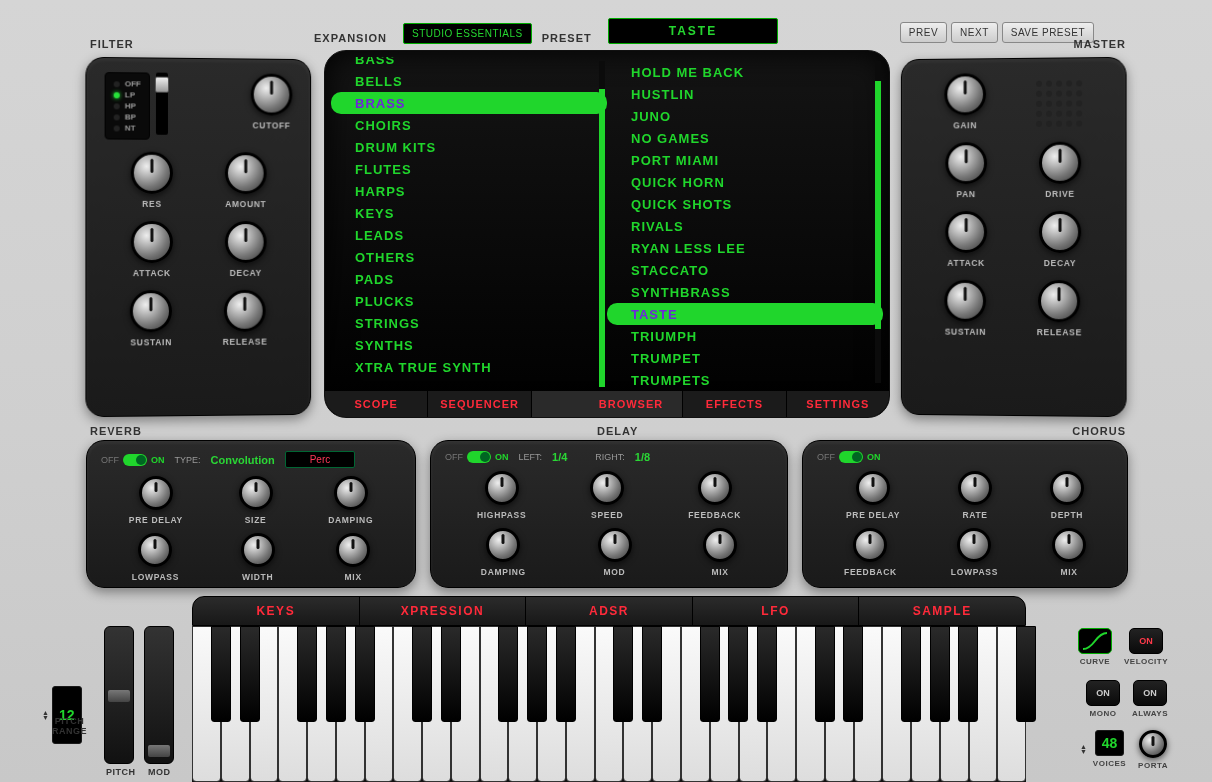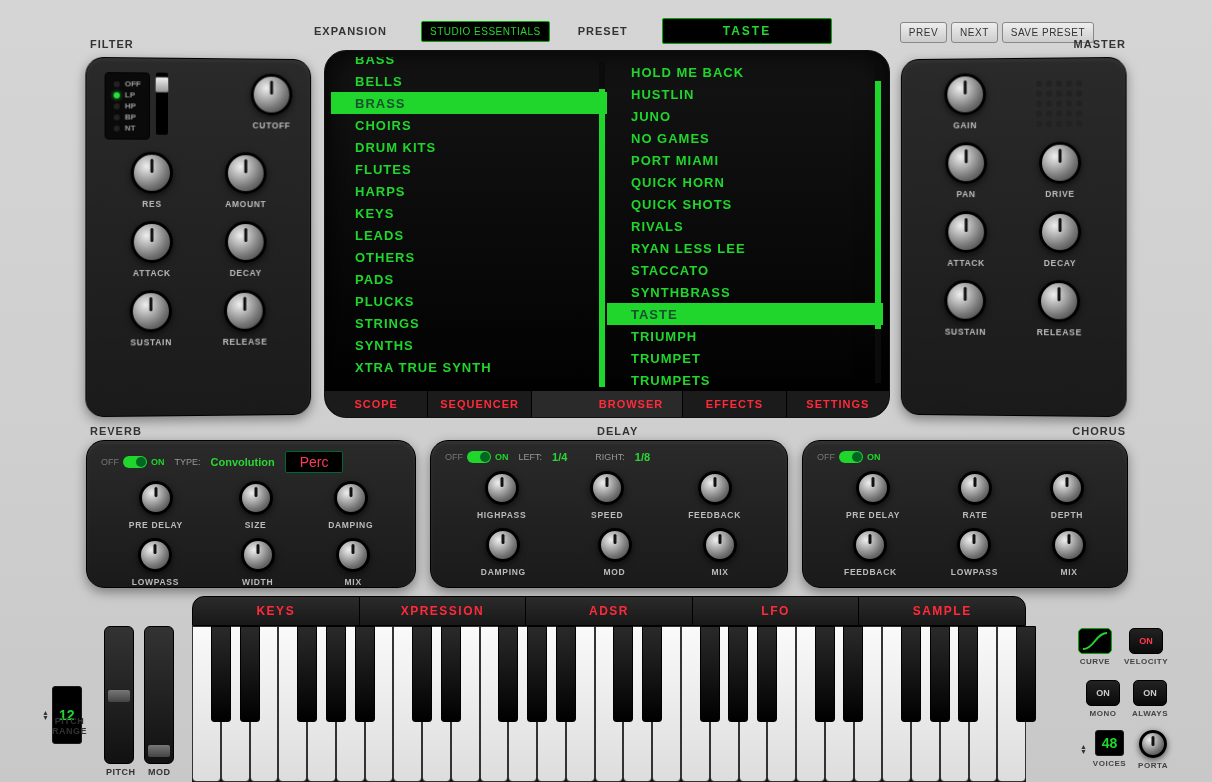--- a/index.html
+++ b/index.html
@@ -1,17 +1,17 @@
 <!DOCTYPE html>
 <html><head>
 <meta charset="utf-8">
 <style>
   *{box-sizing:border-box;margin:0;padding:0;font-family:Arial,Helvetica,sans-serif;}
   body{width:1212px;height:782px;background:linear-gradient(180deg,#d5d5d5 0%,#cfcfcf 55%,#c8c8c8 100%);overflow:hidden;user-select:none;}
-  .topbar{position:absolute;top:18px;left:314px;display:flex;align-items:center;gap:18px;font-size:11px;color:#333;}
+  .topbar{position:absolute;top:18px;left:314px;display:flex;align-items:flex-end;gap:0;font-size:11px;color:#333;}
   .tlabel{letter-spacing:1px;font-weight:600;color:#333;font-size:11px;}
   .lcd{background:#000;border:1px solid #0a0;color:#25d630;font-size:10px;padding:4px 8px;border-radius:2px;letter-spacing:0.5px;margin-left:16px;}
   .lcd.big{font-size:12px;font-weight:700;padding:5px 60px;text-align:center;letter-spacing:2px;}
   .topright{position:absolute;top:22px;right:118px;display:flex;gap:4px;}
   .btn{background:linear-gradient(180deg,#eee,#ccc);border:1px solid #888;border-radius:3px;font-size:10px;padding:4px 8px;color:#333;cursor:pointer;letter-spacing:0.5px;}
   .plabel{position:absolute;font-size:11px;color:#333;font-weight:600;letter-spacing:1px;}
   .panel{position:absolute;background:linear-gradient(180deg,#2a2a2a,#1a1a1a);border-radius:18px;border:1px solid #000;box-shadow:inset 0 2px 4px rgba(255,255,255,.06), 0 4px 12px rgba(0,0,0,.4);}
   .knobblk{display:flex;flex-direction:column;align-items:center;gap:5px;}
   .knob{width:42px;height:42px;border-radius:50%;background:radial-gradient(circle at 35% 32%,#eee 0%,#bbb 26%,#777 60%,#333 100%);border:3px solid #000;position:relative;box-shadow:0 2px 6px rgba(0,0,0,.6);}
   .knob:after{content:"";position:absolute;left:50%;top:4px;width:3px;height:14px;background:#111;transform:translateX(-50%);border-radius:2px;}
@@ -30,40 +30,40 @@
   
   #master{right:86px;top:58px;width:226px;height:358px;padding:14px 18px;transform:perspective(900px) rotateY(-3deg);}
   #master .row{display:flex;justify-content:space-around;margin-top:12px;}
   .leds{display:grid;grid-template-columns:repeat(5,1fr);gap:4px;}
   .leds span{width:6px;height:6px;border-radius:50%;background:#222;}
   
   #screen{position:absolute;left:324px;top:50px;width:566px;height:368px;background:linear-gradient(180deg,#141414,#000);border-radius:22px;border:1px solid #111;box-shadow:inset 0 0 30px #000;overflow:hidden;}
   .browser{position:absolute;inset:6px 6px 30px 6px;display:flex;color:#20d62c;font-size:13px;letter-spacing:1px;font-weight:600;}
   .bcol{flex:1;padding:4px 0;overflow:hidden;position:relative;}
   .bitem{padding:3.5px 24px;white-space:nowrap;cursor:pointer;}
-  .bitem.sel{background:#20d62c;color:#14532d;}
+  .bitem.sel{background:#20d62c;color:#6d28d9;border-radius:10px;}
   .bitem.cut{margin-top:-13px;}
   .scrollbar{position:absolute;right:2px;top:4px;bottom:4px;width:6px;background:#0b0b0b;}
   .scrollbar .sh{position:absolute;left:0;right:0;background:#20d62c;}
   .tabs{position:absolute;left:0;right:0;bottom:0;height:26px;display:flex;background:#1b1b1b;}
   .tab{flex:1;display:flex;align-items:center;justify-content:center;color:#ff2a3a;font-size:11px;font-weight:700;letter-spacing:1px;border-left:1px solid #000;cursor:pointer;}
   .tab:first-child{border-left:none;}
   .tab.active{background:#2a2a2a;padding-left:48px;}
   
   #reverb{left:86px;top:440px;width:330px;height:148px;padding:10px 14px;}
   #delay{left:430px;top:440px;width:358px;height:148px;padding:10px 14px;}
   #chorus{left:802px;top:440px;width:326px;height:148px;padding:10px 14px;}
   .fxhead{display:flex;align-items:center;gap:10px;font-size:9px;color:#aaa;}
   .ontoggle{display:flex;align-items:center;gap:4px;}
   .track{width:24px;height:12px;border-radius:6px;background:#20d62c;position:relative;}
   .track .tball{width:10px;height:10px;border-radius:50%;background:#062;position:absolute;top:1px;right:1px;}
   .ontoggle .off{color:#777;}
   .ontoggle .on{color:#20d62c;font-weight:700;}
   .fxrow{display:flex;justify-content:space-around;margin-top:8px;}
-  .typelcd{background:#000;border:1px solid #063;color:#ff3858;font-size:14px;padding:2px 14px;border-radius:2px;}
+  .typelcd{background:#000;border:1px solid #063;color:#ff3858;font-size:10px;padding:2px 24px;border-radius:2px;}
   .dlabel{color:#999;font-size:9px;}
   .dval{color:#2ad635;font-size:11px;font-weight:600;}
   
   #btmtabs{position:absolute;left:192px;top:596px;width:834px;height:30px;background:linear-gradient(#2b2b2b,#181818);border-radius:12px 12px 0 0;display:flex;border:1px solid #000;}
   #btmtabs .btab{flex:1;display:flex;align-items:center;justify-content:center;color:#ff2a3a;font-size:12px;font-weight:700;letter-spacing:1.5px;border-left:1px solid #000;cursor:pointer;}
   #btmtabs .btab:first-child{border-left:none;}
   
   #keyboard{position:absolute;left:192px;top:626px;width:834px;height:156px;background:#111;display:flex;}
   .wkey{flex:1;background:linear-gradient(#fafafa,#ddd);border:1px solid #333;border-radius:0 0 4px 4px;position:relative;}
   .bkey{position:absolute;top:0;width:20px;height:96px;background:linear-gradient(#2a2a2a,#000);border:1px solid #000;border-radius:0 0 3px 3px;z-index:2;}

